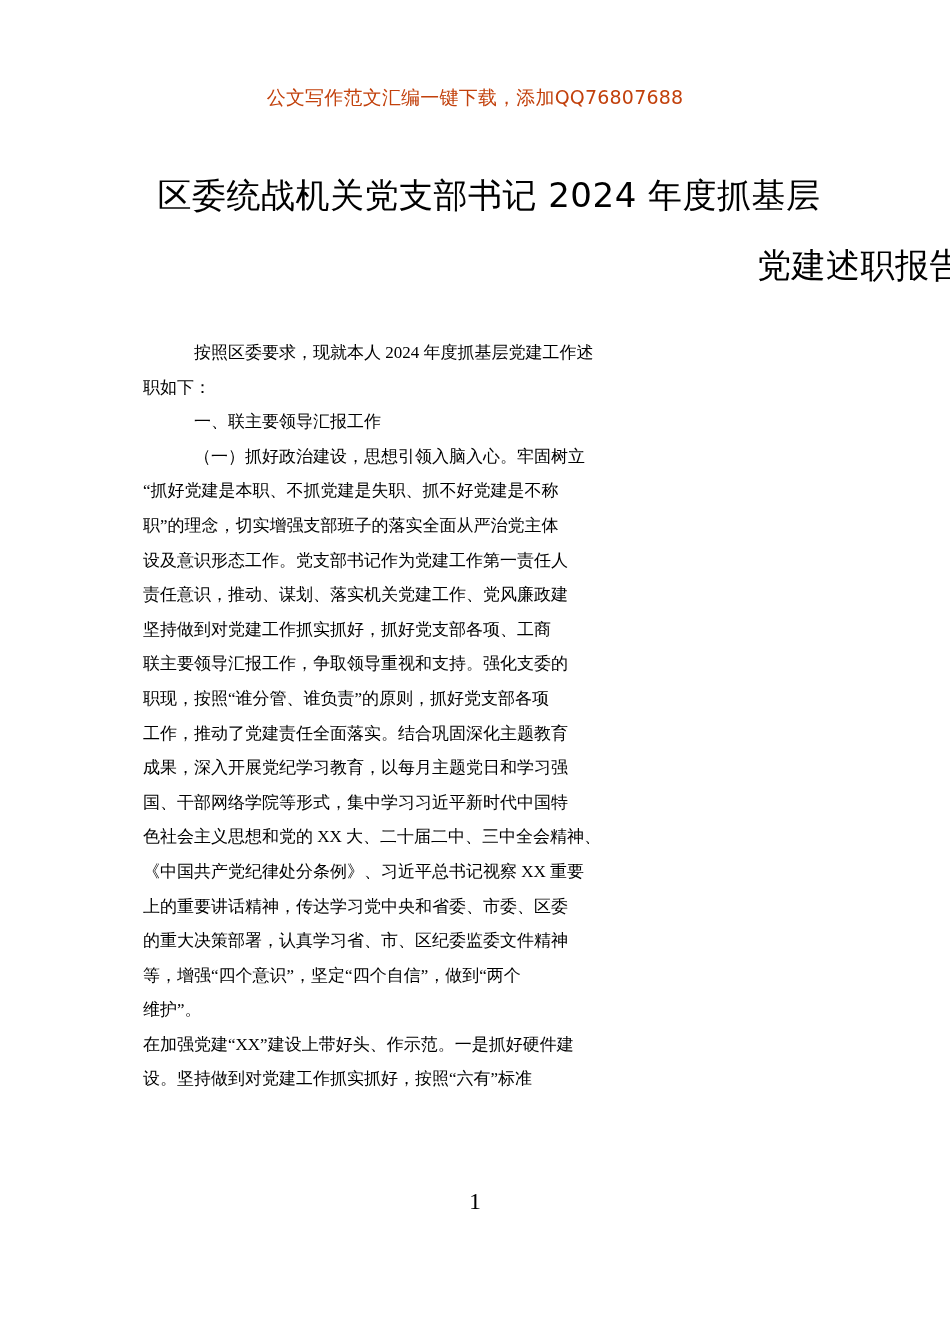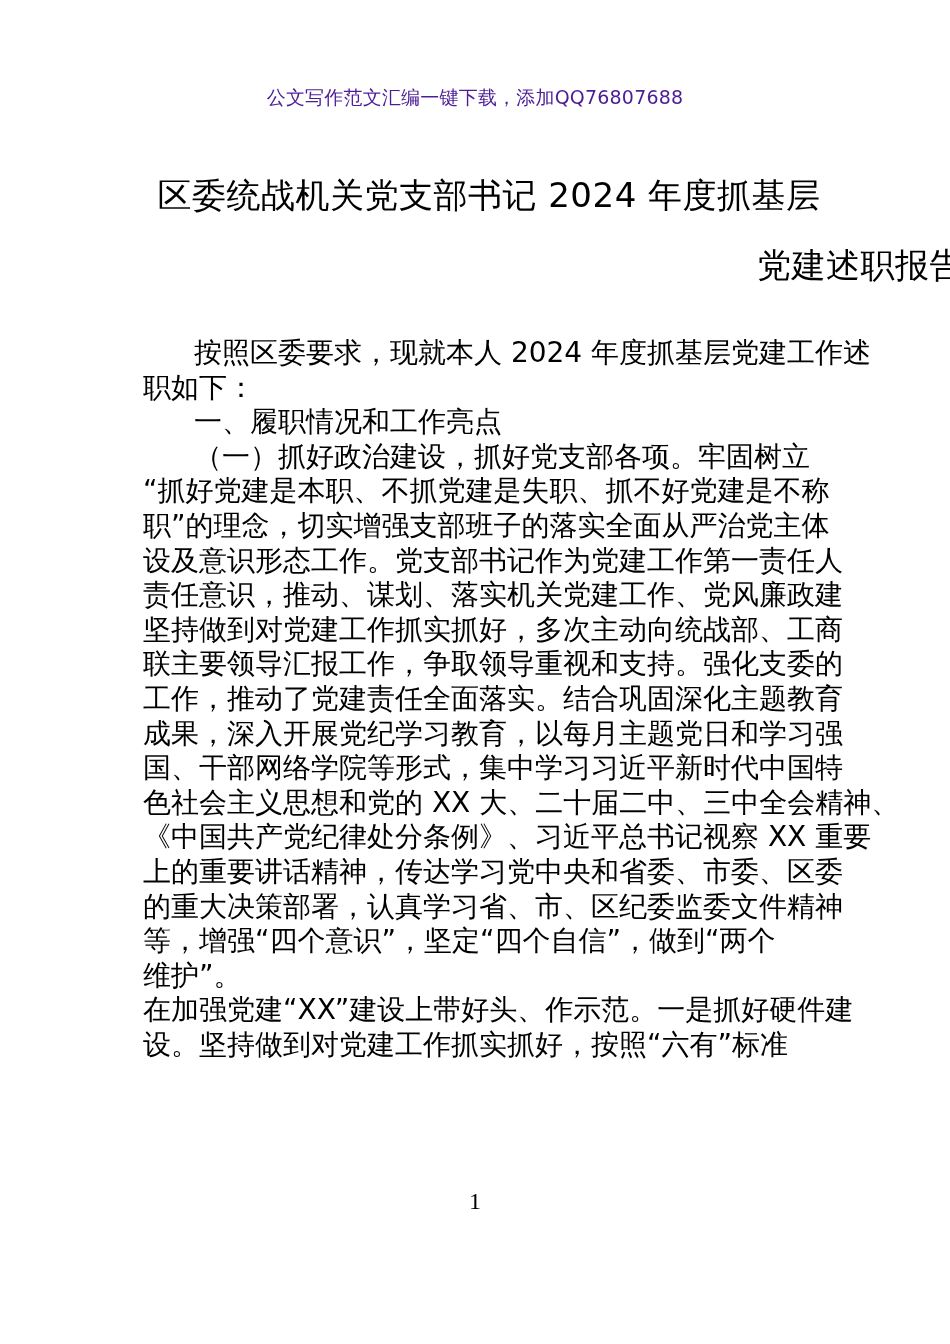--- a/index.html
+++ b/index.html
@@ -1,49 +1,50 @@
 <!DOCTYPE html>
 <html><head>
   <meta charset="utf-8">
   <style>
     html, body { margin: 0; padding: 0; background: #ffffff; }
     body { width: 950px; height: 1344px; position: relative; overflow: hidden;
            font-family: "DejaVu Sans", "Liberation Sans", sans-serif; color: #000; }
     .banner { position: absolute; top: 85px; left: 0; width: 950px; text-align: center;
-              font-size: 19px; color: #4c1d95; letter-spacing: 0.2px; }
+              font-size: 19px; color: #c2410c; letter-spacing: 0.2px; }
     .title { position: absolute; left: 0; width: 950px; text-align: center;
              font-size: 34px; line-height: 40px; letter-spacing: 0.5px; margin-left: 14px; }
     .title.l1 { top: 175px; }
     .title.l2 { top: 245px; text-align: right; }
     .body { position: absolute; top: 336px; left: 143px; width: 666px; }
-    .line { font-size: 28px; line-height: 34.6px; height: 34.6px; white-space: nowrap;
-            overflow: visible; }
+    .line { font-size: 17px; line-height: 34.6px; height: 34.6px; white-space: nowrap;
+            overflow: visible; font-family: Liberation Serif, serif; }
     .indent { padding-left: 51px; }
     .page-num { position: absolute; top: 1188px; left: 0; width: 950px; text-align: center;
                 font-family: "Liberation Serif", "DejaVu Serif", serif; font-size: 24px; }
   </style>
 </head>
 <body>
 
 <div class="banner">公文写作范文汇编一键下载，添加QQ76807688</div>
 
 <div class="title l1">区委统战机关党支部书记 2024 年度抓基层</div>
 <div class="title l2">党建述职报告</div>
 
 <div class="body" id="body">
     <div class="line indent">按照区委要求，现就本人 2024 年度抓基层党建工作述</div>
     <div class="line">职如下：</div>
-    <div class="line indent">一、履职情况和工作亮点</div>
-    <div class="line indent">（一）抓好政治建设，抓好党支部各项。牢固树立</div>
+    <div class="line indent">一、联主要领导汇报工作</div>
+    <div class="line indent">（一）抓好政治建设，思想引领入脑入心。牢固树立</div>
     <div class="line">“抓好党建是本职、不抓党建是失职、抓不好党建是不称</div>
     <div class="line">职”的理念，切实增强支部班子的落实全面从严治党主体</div>
     <div class="line">设及意识形态工作。党支部书记作为党建工作第一责任人</div>
     <div class="line">责任意识，推动、谋划、落实机关党建工作、党风廉政建</div>
-    <div class="line">坚持做到对党建工作抓实抓好，多次主动向统战部、工商</div>
+    <div class="line">坚持做到对党建工作抓实抓好，抓好党支部各项、工商</div>
     <div class="line">联主要领导汇报工作，争取领导重视和支持。强化支委的</div>
+    <div class="line">职现，按照“谁分管、谁负责”的原则，抓好党支部各项</div>
     <div class="line">工作，推动了党建责任全面落实。结合巩固深化主题教育</div>
     <div class="line">成果，深入开展党纪学习教育，以每月主题党日和学习强</div>
     <div class="line">国、干部网络学院等形式，集中学习习近平新时代中国特</div>
     <div class="line">色社会主义思想和党的 XX 大、二十届二中、三中全会精神、</div>
     <div class="line">《中国共产党纪律处分条例》、习近平总书记视察 XX 重要</div>
     <div class="line">上的重要讲话精神，传达学习党中央和省委、市委、区委</div>
     <div class="line">的重大决策部署，认真学习省、市、区纪委监委文件精神</div>
     <div class="line">等，增强“四个意识”，坚定“四个自信”，做到“两个</div>
     <div class="line">维护”。</div>
     <div class="line">在加强党建“XX”建设上带好头、作示范。一是抓好硬件建</div>

